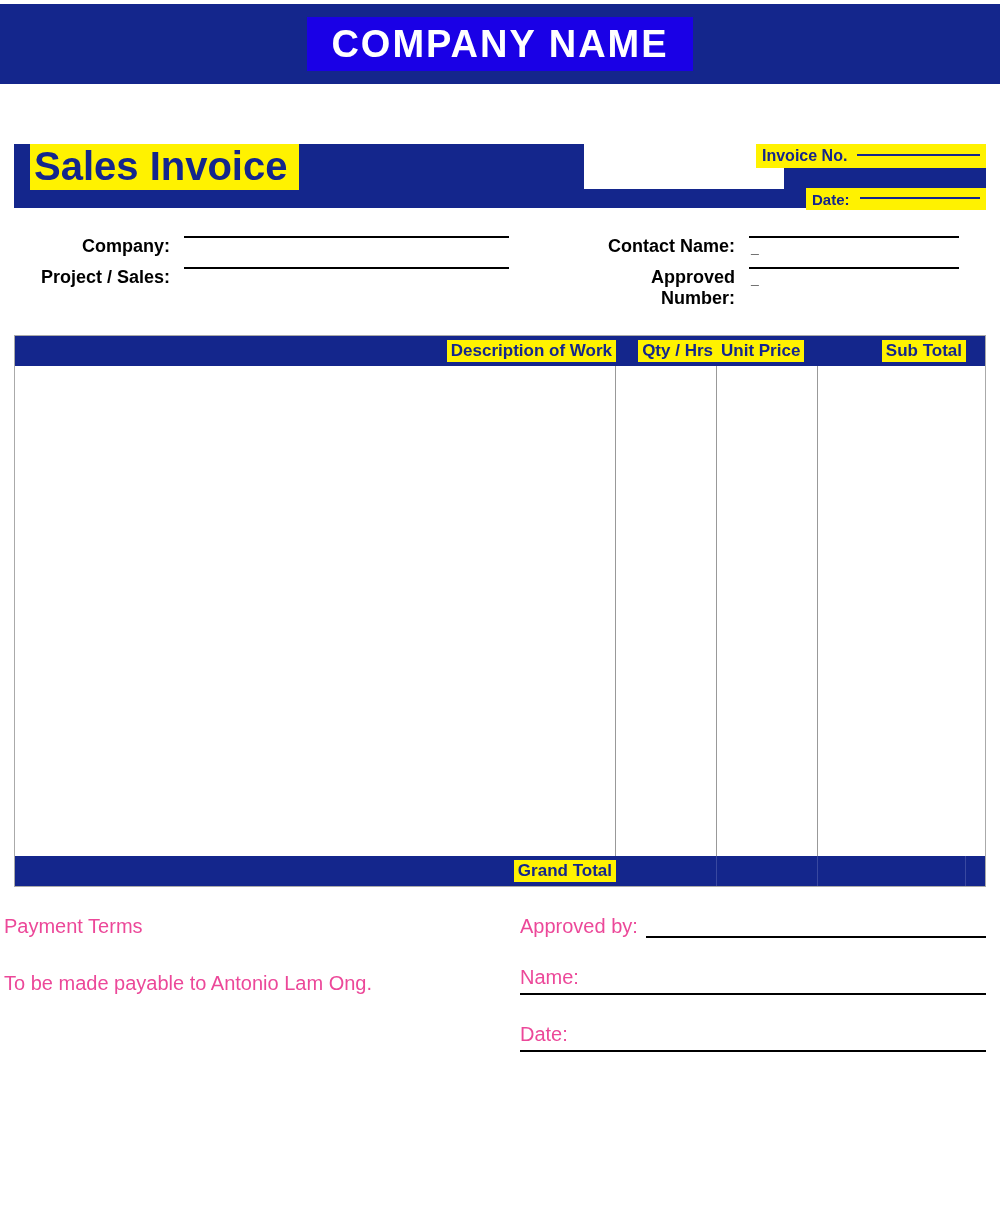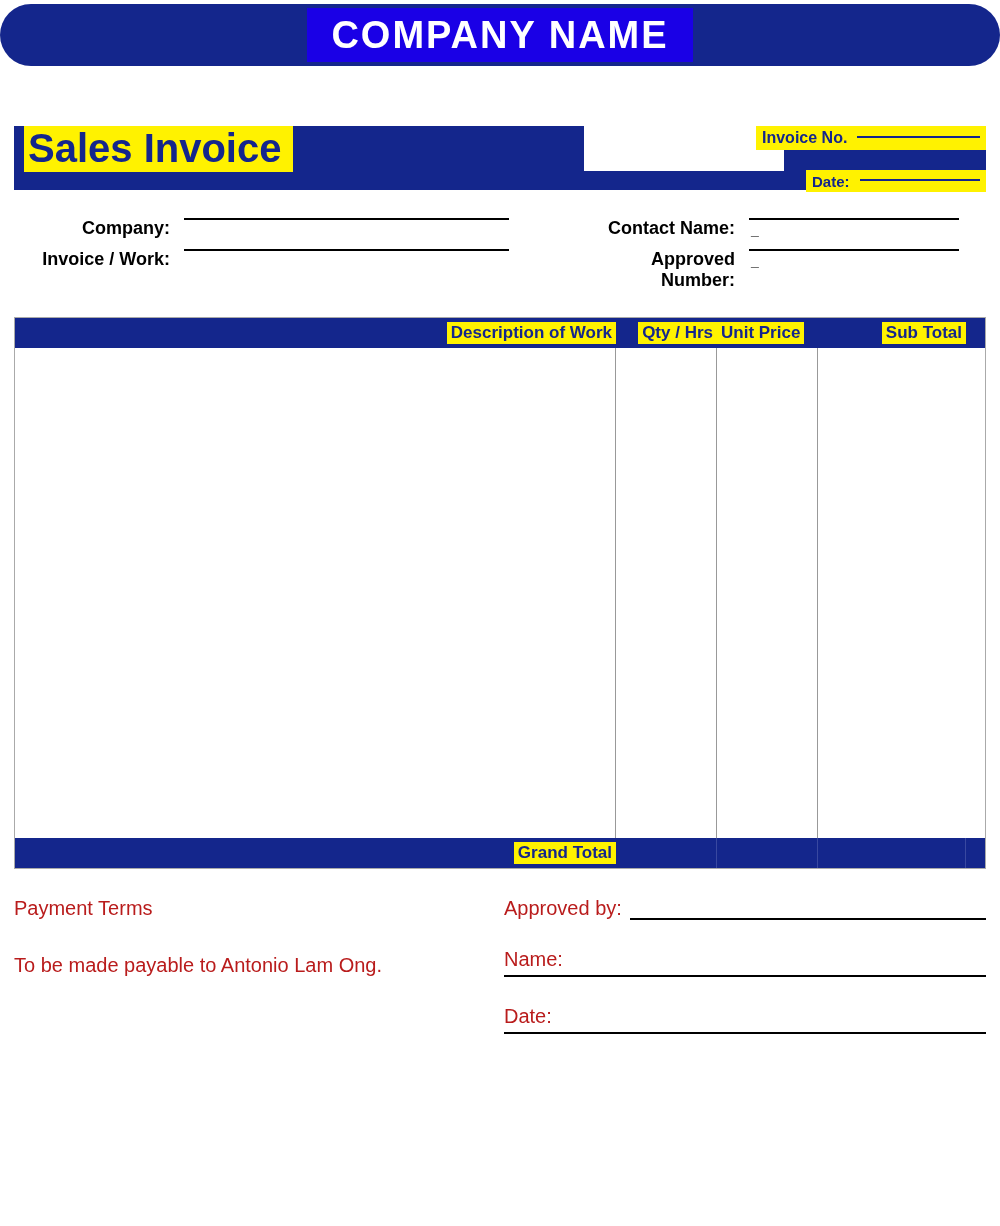--- a/index.html
+++ b/index.html
@@ -5,26 +5,25 @@
     * { box-sizing: border-box; margin: 0; padding: 0; }
     body {
       font-family: "Trebuchet MS", Verdana, Arial, sans-serif;
       background: #fff;
       width: 1000px;
     }
 
     
     .top-banner {
       background: #14268c;
-      height: 62px;
+      height: 80px;
       display: flex;
       align-items: center;
       justify-content: center;
       margin-top: 4px;
-      border-radius: 31px;
     }
     .company-box {
       background: #1a00e6;
       color: #fff;
       font-family: "Wide Latin", "Arial Black", Impact, sans-serif;
       font-weight: 900;
       font-size: 38px;
       letter-spacing: 2px;
       padding: 4px 24px;
       height: 54px;
@@ -39,21 +38,21 @@
       position: relative;
     }
     .navy-bar {
       background: #14268c;
       height: 64px;
       width: 100%;
       position: relative;
     }
     .sales-invoice-label {
       position: absolute;
-      left: 10px;
+      left: 16px;
       top: 0;
       background: #fff200;
       color: #14268c;
       font-family: Verdana, "Trebuchet MS", Arial, sans-serif;
       font-weight: 700;
       font-size: 40px;
       padding: 0 12px 2px 4px;
       line-height: 1.1;
     }
     .navy-split {
@@ -174,25 +173,26 @@
     .gt-wrap { width: 601px; display: flex; justify-content: flex-end; padding-left: 8px; }
     .gt-cells {
       display: flex;
     }
     .gt-cells > div { border-right: 1px solid #cfd4ee33; height: 30px; }
     .gt-cells .col-qty, .gt-cells .col-unit { width: 101px; }
     .gt-cells .col-sub { width: 148px; }
 
     
     .bottom {
-      margin: 28px 14px 0 14px;
+      margin: 28px 14px 0 4px;
       display: flex;
       font-size: 20px;
       font-family: "Trebuchet MS", Verdana, sans-serif;
-      color: #b91c1c;
+      color: #ec4899;
+      gap: 26px;
     }
     .bottom .left { width: 490px; padding-right: 20px; }
     .bottom .right { flex: 1; }
     .pt-title { font-size: 20px; font-weight: 400; margin-bottom: 34px; }
     .pt-body { font-size: 20px; }
     .appr-row { display: flex; align-items: flex-end; margin-bottom: 6px; }
     .appr-label { font-size: 20px; padding-right: 8px; white-space: nowrap; }
     .appr-line { flex: 1; border-bottom: 2px solid #000; }
     .sig-row { margin-top: 28px; }
     .sig-label { font-size: 20px; margin-bottom: 4px; display: block; }
@@ -226,21 +226,21 @@
     <div class="flabel left">Company:</div>
     <div class="fline left"></div>
     <div class="gap"></div>
     <div class="flabel right">Contact Name:</div>
     <div>
       <div class="fline right"></div>
       <div class="dash">_</div>
     </div>
   </div>
   <div class="frow">
-    <div class="flabel left">Invoice / Work:</div>
+    <div class="flabel left">Project / Sales:</div>
     <div class="fline left"></div>
     <div class="gap"></div>
     <div class="flabel right">Approved Number:</div>
     <div>
       <div class="fline right"></div>
       <div class="dash">_</div>
     </div>
   </div>
 </div>
 

